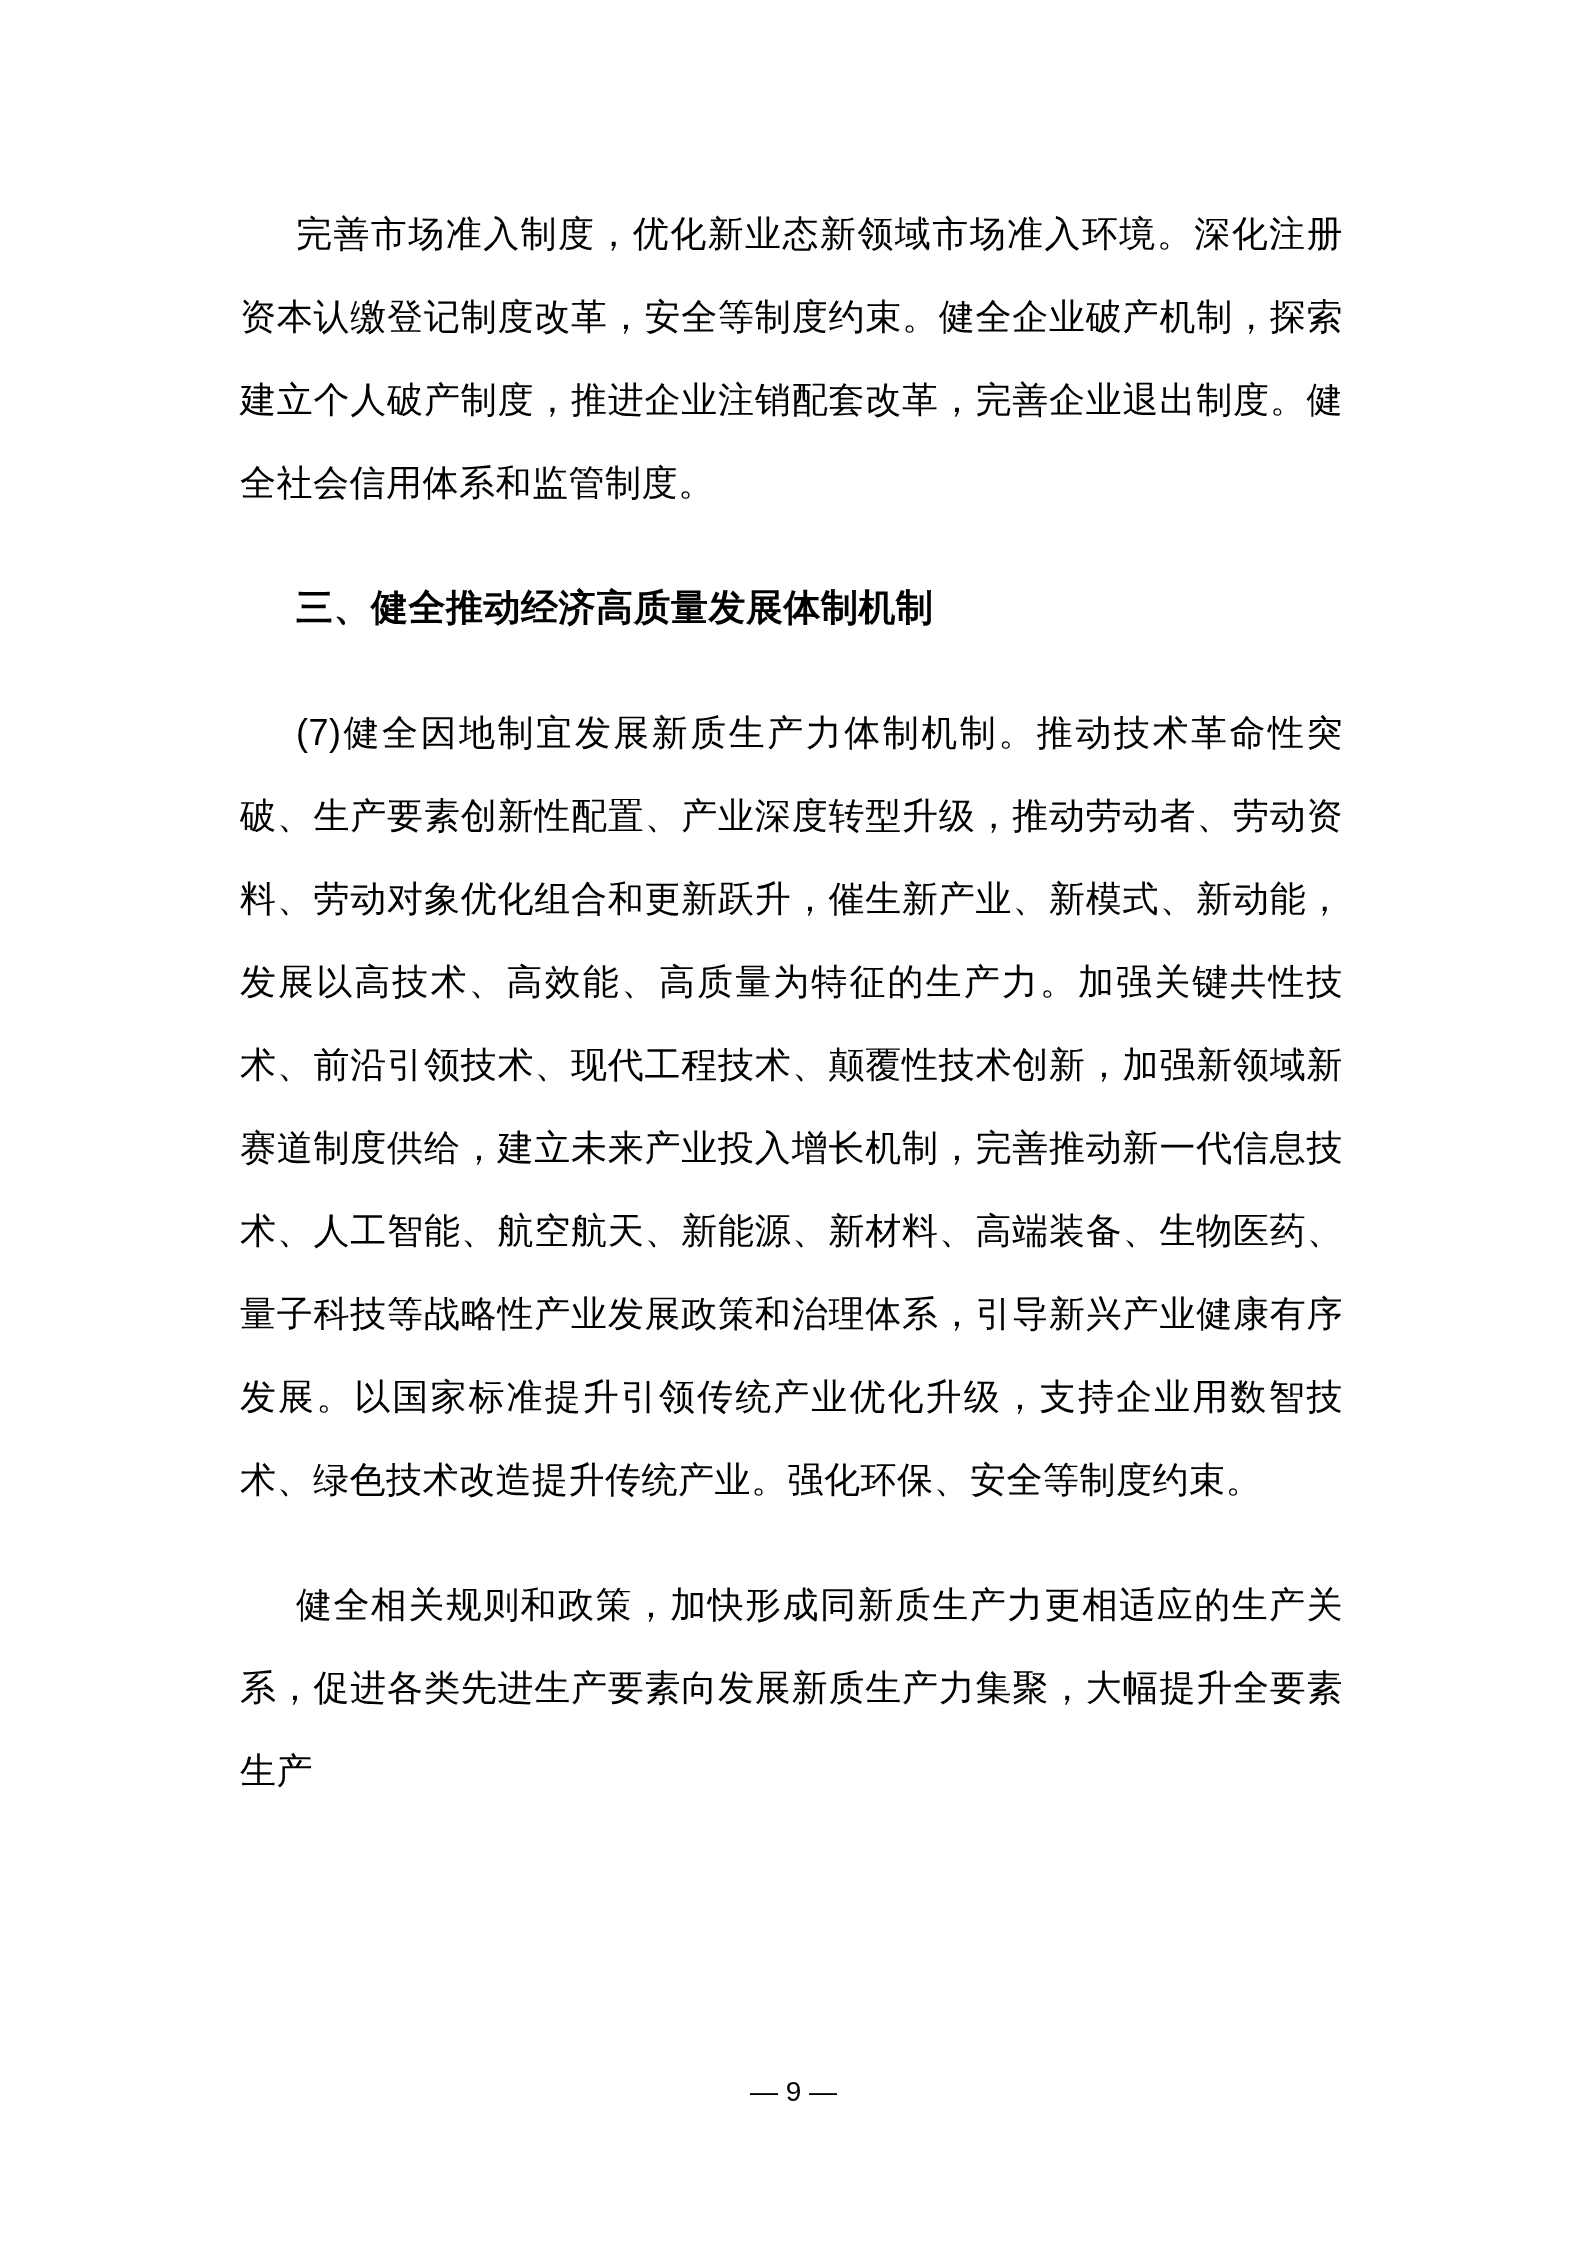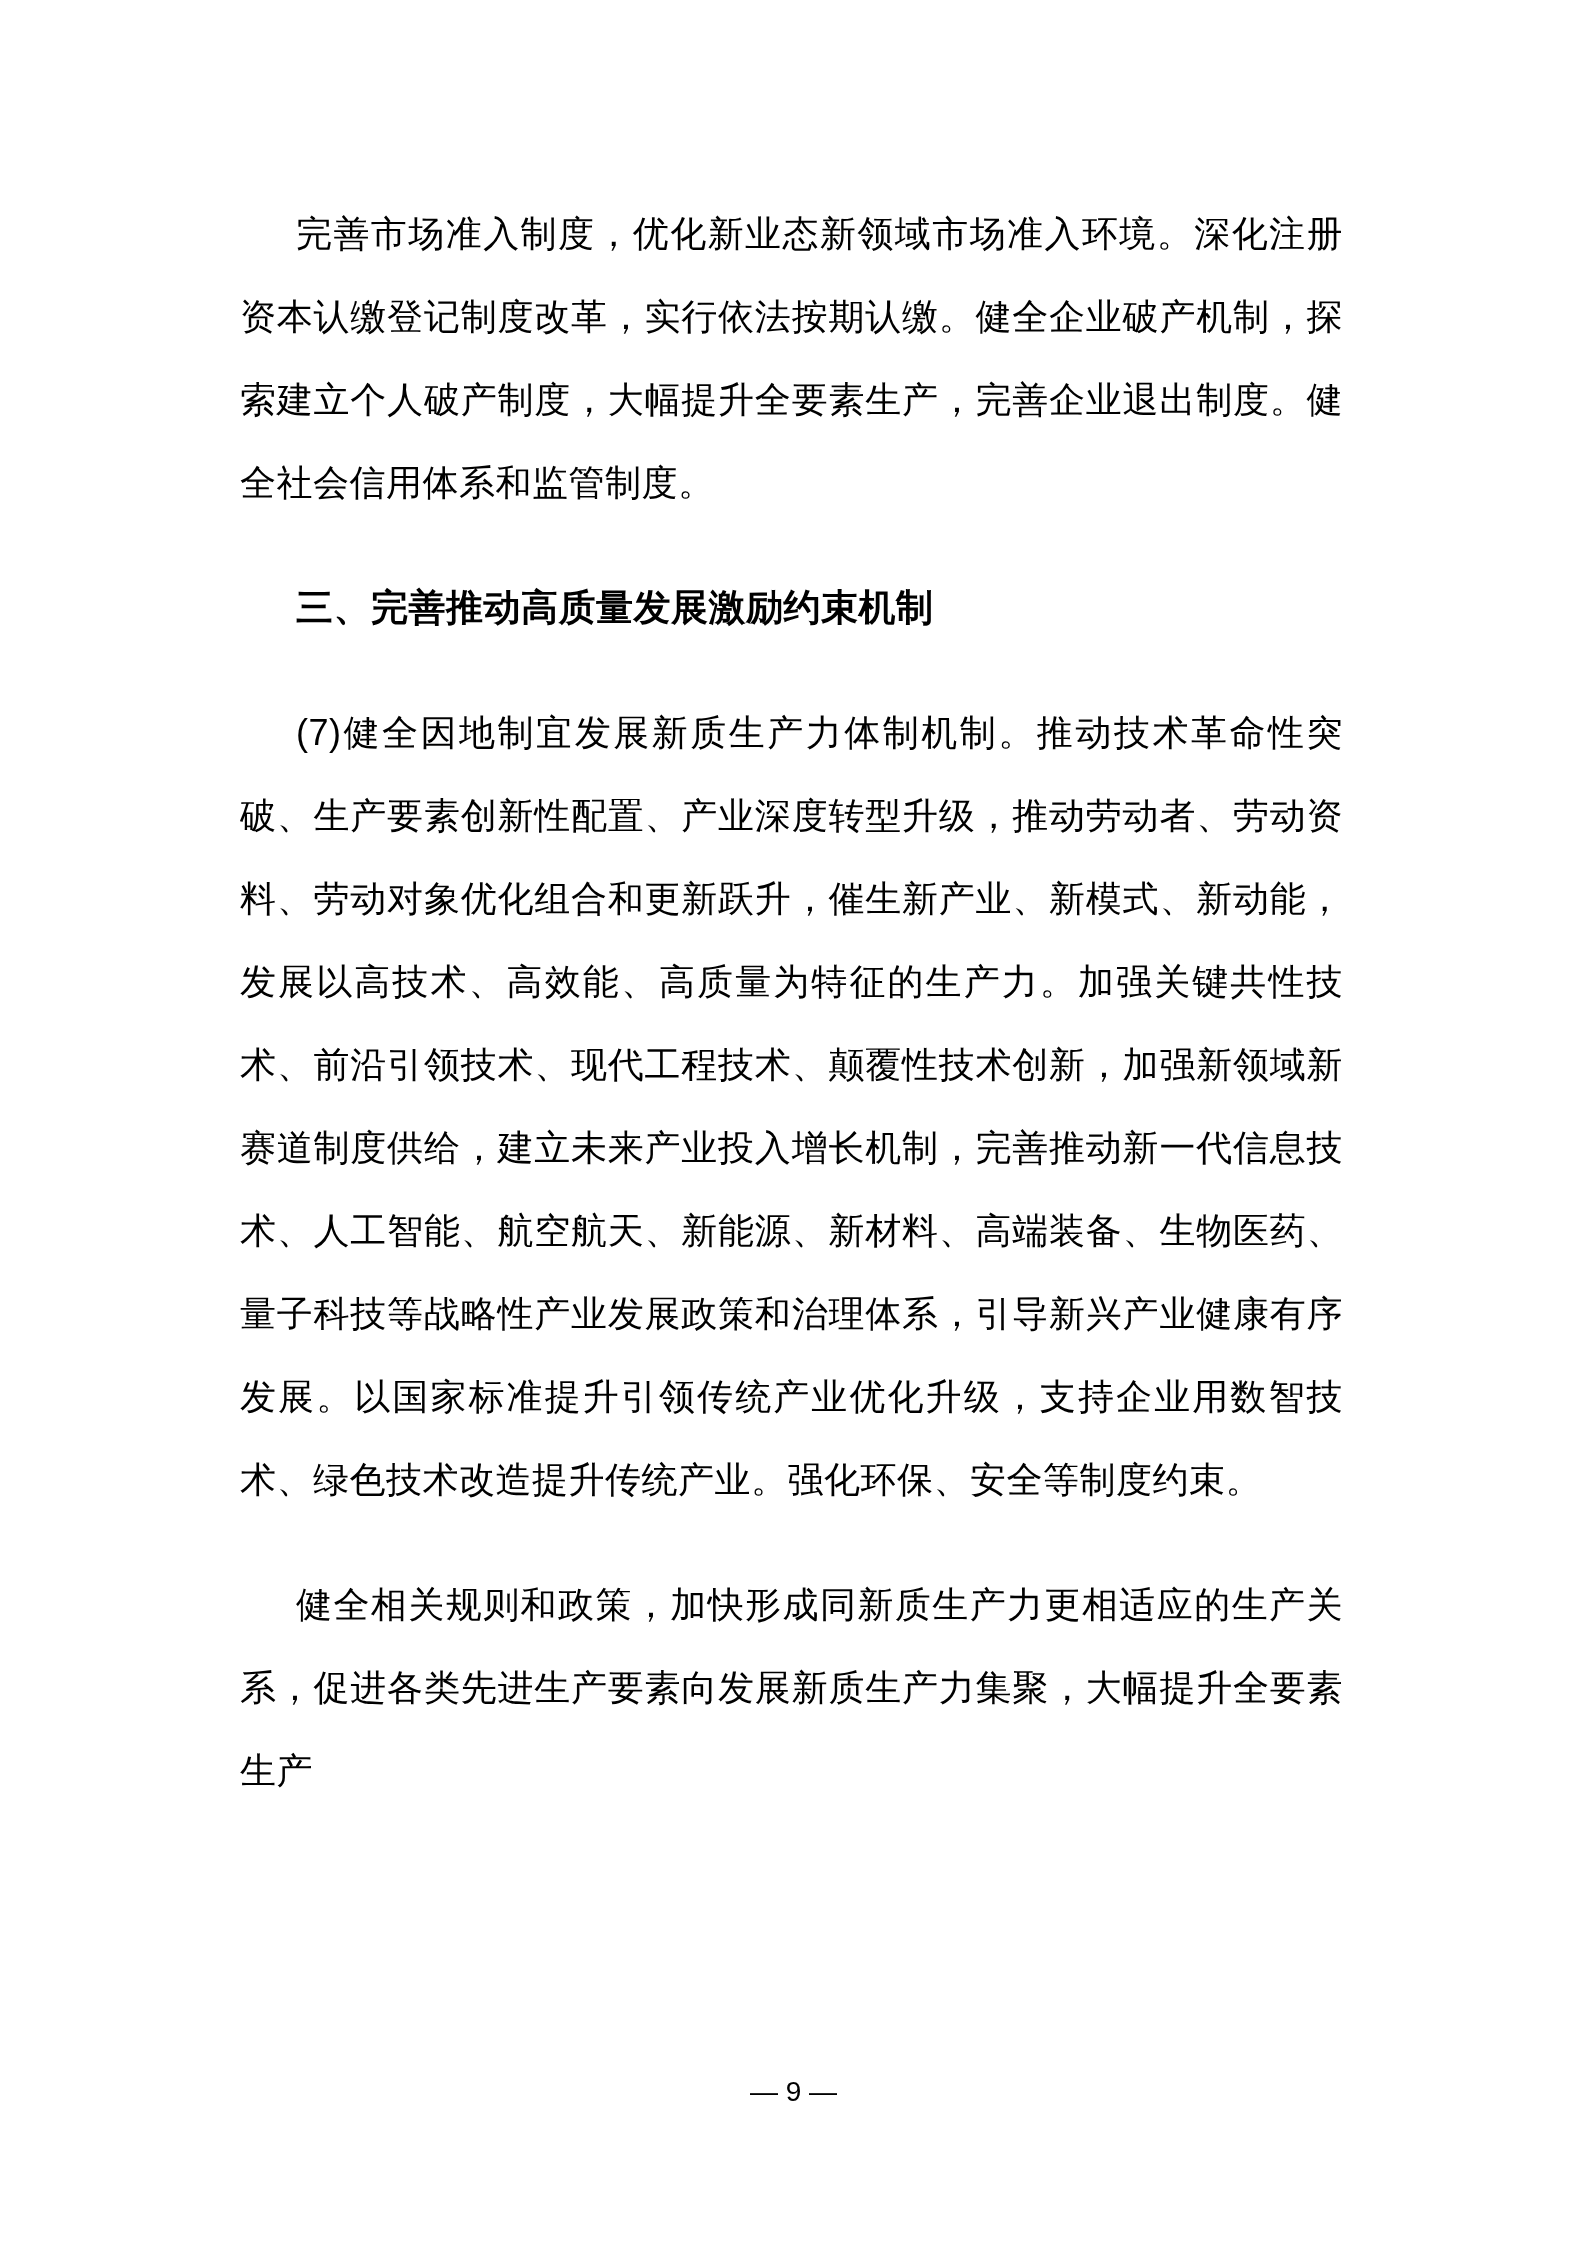--- a/index.html
+++ b/index.html
@@ -50,23 +50,23 @@
     font-size: 28px;
     line-height: 40px;
   }
 </style>
 </head>
 <body>
 
 <div class="page">
 
   <main class="content">
-    <p>完善市场准入制度，优化新业态新领域市场准入环境。深化注册资本认缴登记制度改革，实行依法按期认缴。健全企业破产机制，探索建立个人破产制度，大幅提升全要素生产，完善企业退出制度。健全社会信用体系和监管制度。</p>
+    <p>完善市场准入制度，优化新业态新领域市场准入环境。深化注册资本认缴登记制度改革，安全等制度约束。健全企业破产机制，探索建立个人破产制度，推进企业注销配套改革，完善企业退出制度。健全社会信用体系和监管制度。</p>
 
-    <p class="heading">三、完善推动高质量发展激励约束机制</p>
+    <p class="heading">三、健全推动经济高质量发展体制机制</p>
 
 
     <p>(7)健全因地制宜发展新质生产力体制机制。推动技术革命性突破、生产要素创新性配置、产业深度转型升级，推动劳动者、劳动资料、劳动对象优化组合和更新跃升，催生新产业、新模式、新动能，发展以高技术、高效能、高质量为特征的生产力。加强关键共性技术、前沿引领技术、现代工程技术、颠覆性技术创新，加强新领域新赛道制度供给，建立未来产业投入增长机制，完善推动新一代信息技术、人工智能、航空航天、新能源、新材料、高端装备、生物医药、量子科技等战略性产业发展政策和治理体系，引导新兴产业健康有序发展。以国家标准提升引领传统产业优化升级，支持企业用数智技术、绿色技术改造提升传统产业。强化环保、安全等制度约束。</p>
 
     <p>健全相关规则和政策，加快形成同新质生产力更相适应的生产关系，促进各类先进生产要素向发展新质生产力集聚，大幅提升全要素生产</p>
   </main>
 
   <div class="footer">— 9 —</div>
 
 </div>

